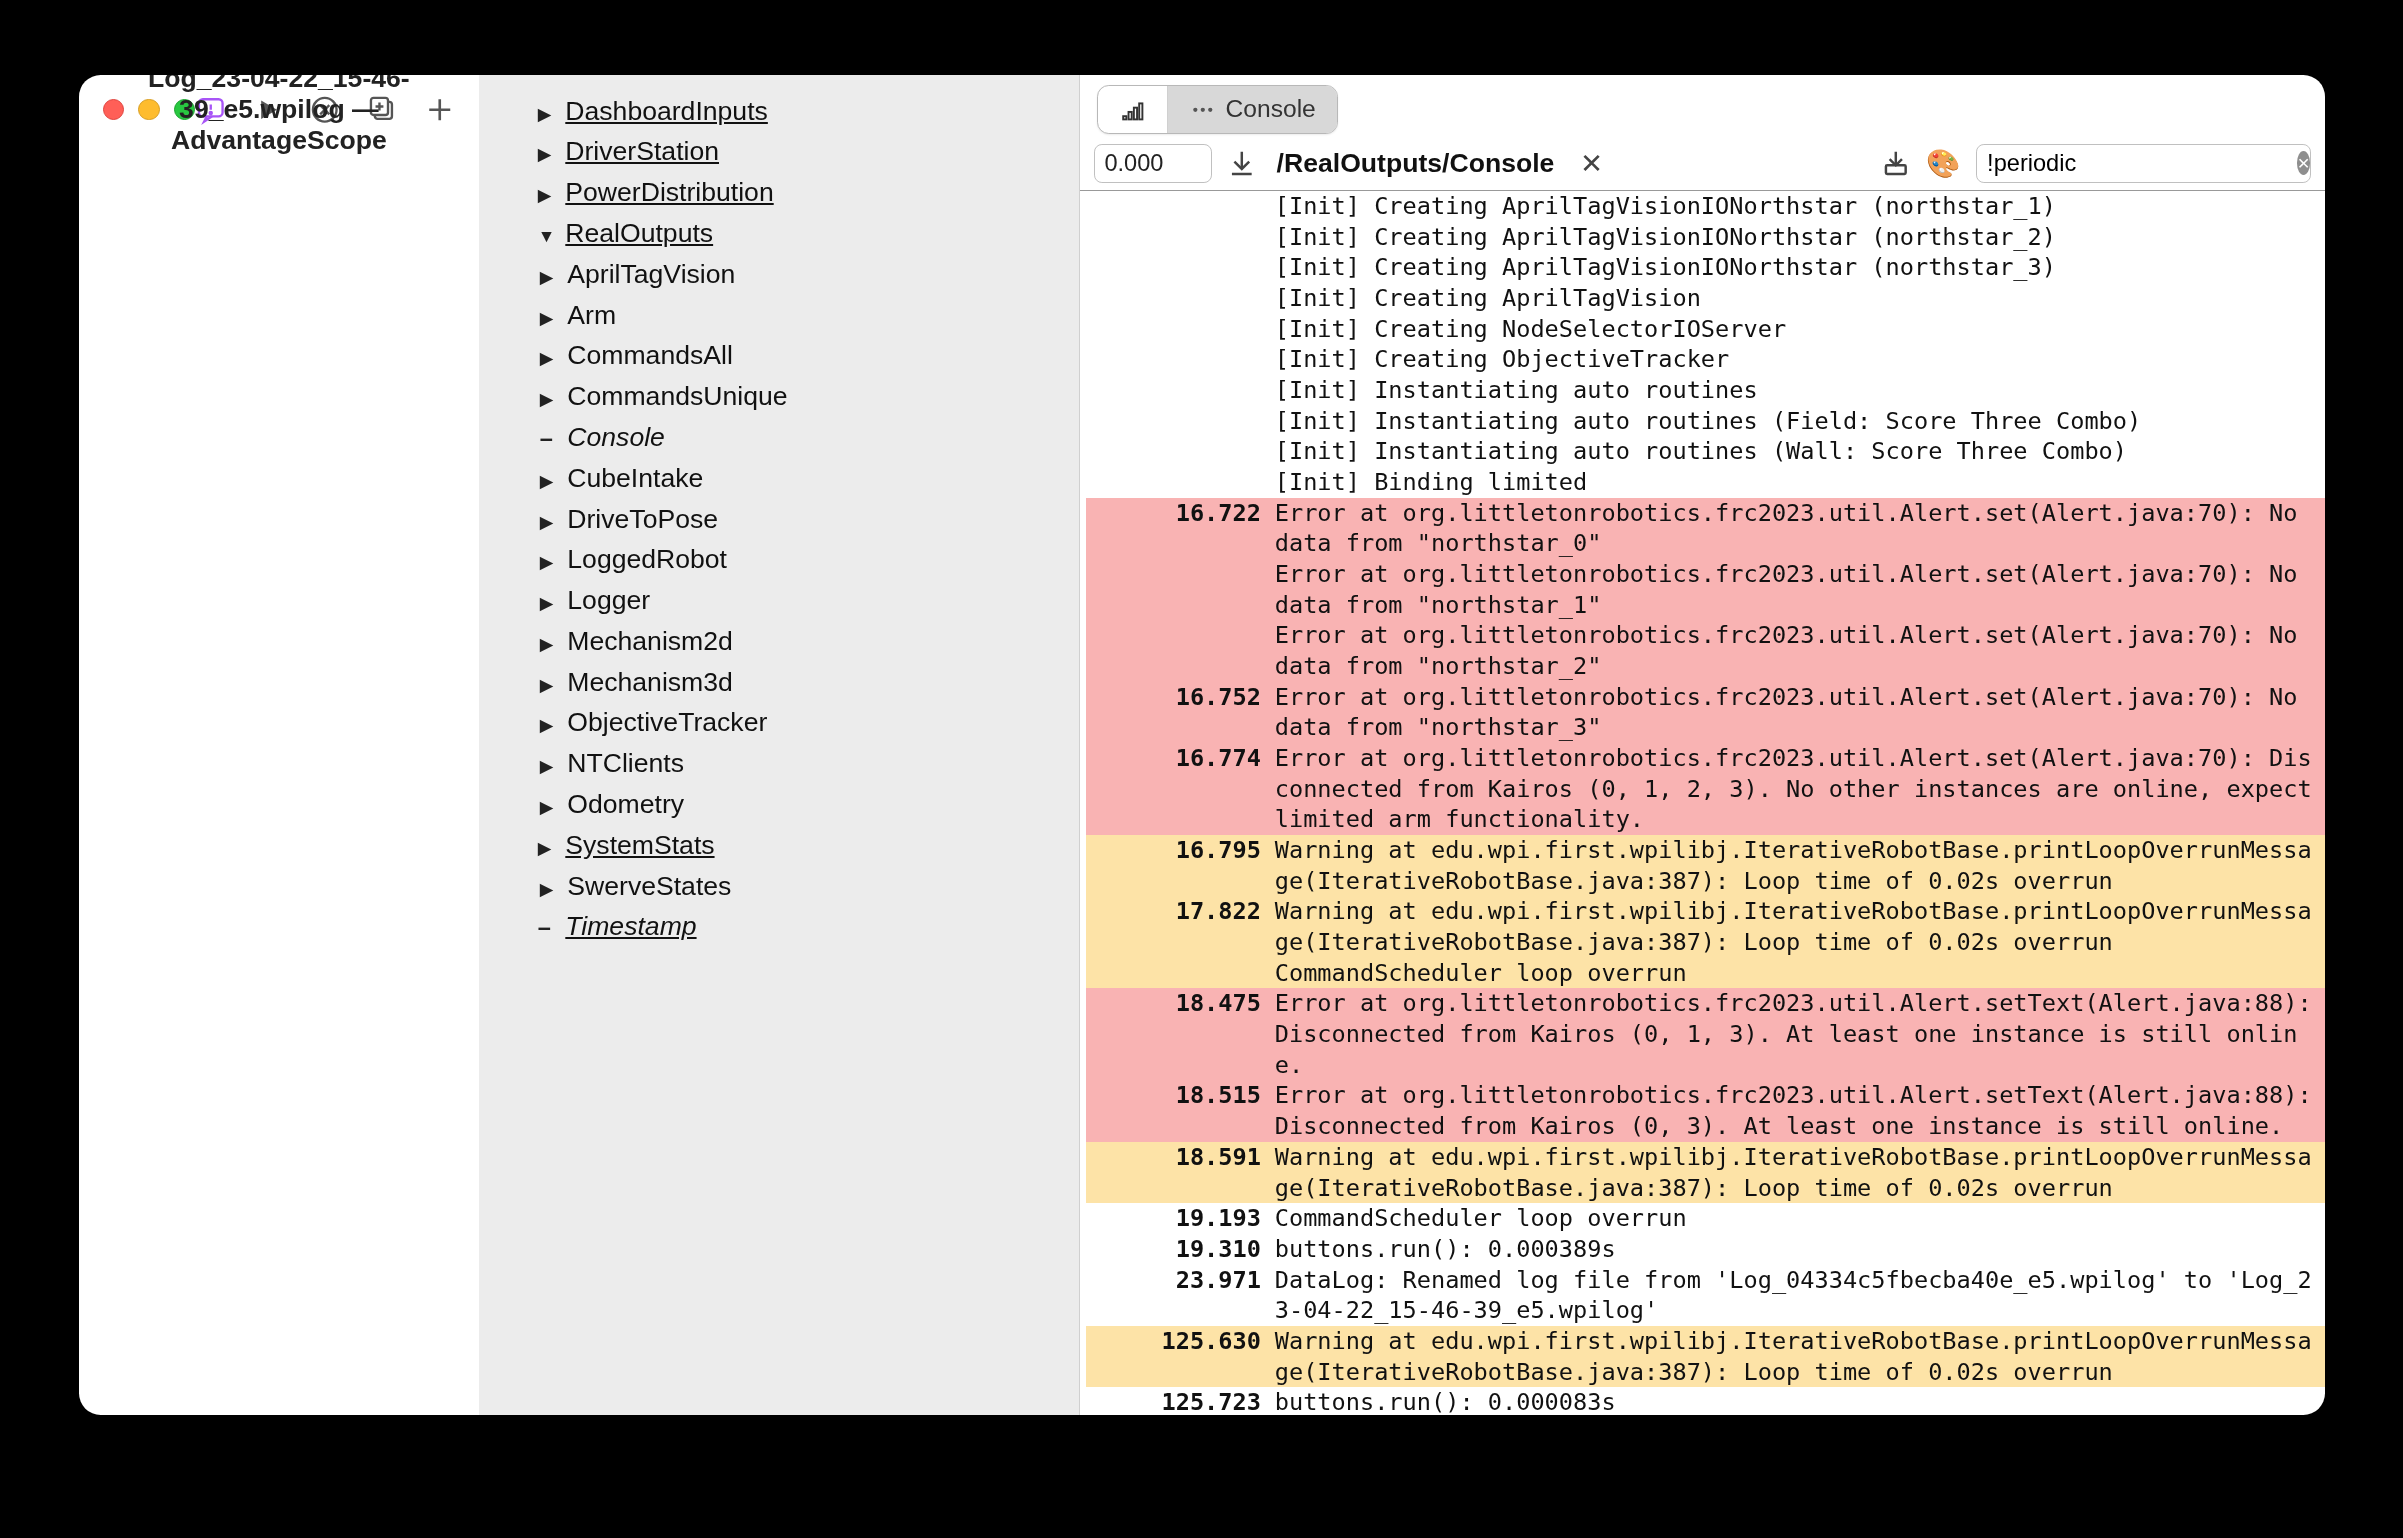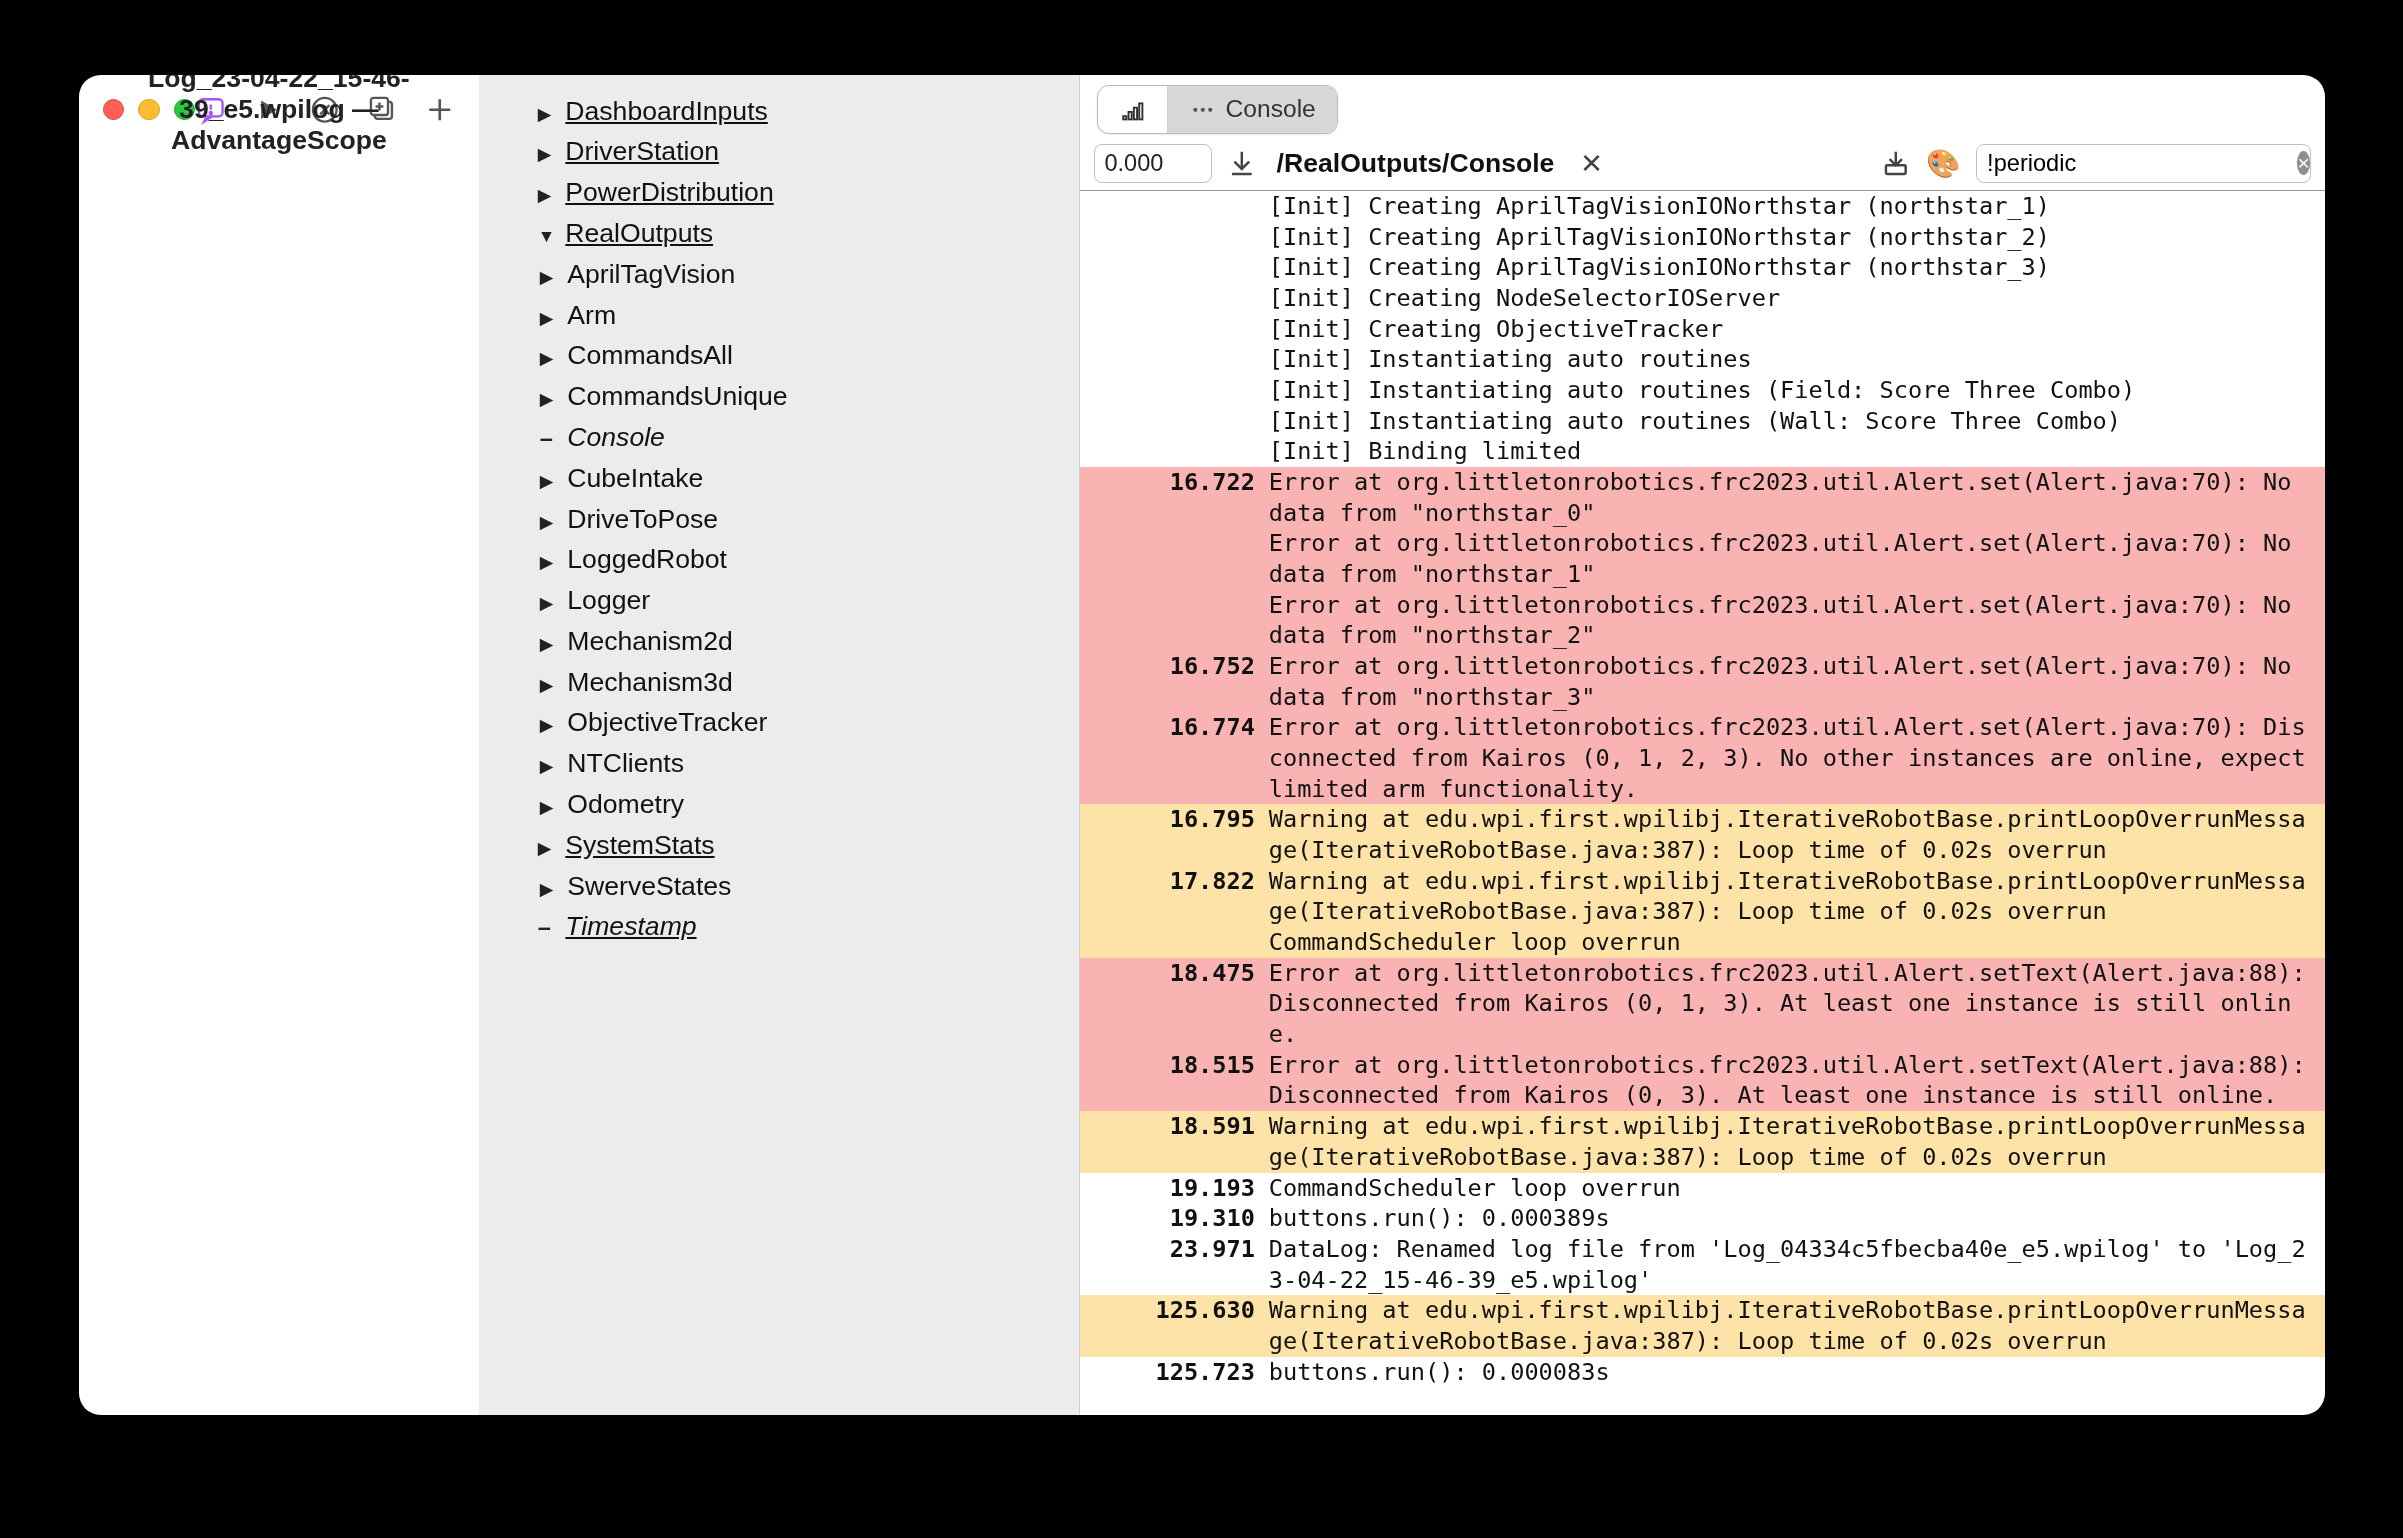--- a/index.html
+++ b/index.html
@@ -69,21 +69,21 @@
     width:335px; height:39px; border:1px solid #c0c0c0; border-radius:7.9px;
     display:flex; align-items:center; padding:0 9.9px; font-size:23.6px; background:#fff;
   }
   .search-box input { border:none; outline:none; flex:1; font-size:23.6px; background:transparent; }
   .clear-btn { width:23.6px; height:23.6px; border-radius:50%; background:#8e8e8e; color:#fff; display:flex; align-items:center; justify-content:center; font-size:15.8px; }
 
   .console {
     flex:1; overflow:hidden; font-family: ui-monospace, "SF Mono", Menlo, Consolas, monospace;
     font-size:23.6px; line-height:1.3; color:#111;
   }
-  .row { display:flex; padding:0; }
+  .row { display:flex; padding:0;margin-left:6px; }
   .row.err { background:#f9b3b3; }
   .row.warn { background:#fde3a7; }
   .ts-col { width:189px; text-align:right; padding-right:13.8px; font-weight:600; }
   .msg-col { flex:1; padding-right:9.9px; white-space:pre-wrap; word-break:break-all; }
 </style>
 </head>
 <body>
 
 <div class="stage" style="transform: scale(1);">
   <div class="window">
@@ -283,20 +283,24 @@
             <div class="row">
               <div class="ts-col"></div>
               <div class="msg-col">[Init] Creating AprilTagVisionIONorthstar (northstar_2)</div>
             </div>
             <div class="row">
               <div class="ts-col"></div>
               <div class="msg-col">[Init] Creating AprilTagVisionIONorthstar (northstar_3)</div>
             </div>
             <div class="row">
               <div class="ts-col"></div>
+              <div class="msg-col">[Init] Creating AprilTagVision</div>
+            </div>
+            <div class="row">
+              <div class="ts-col"></div>
               <div class="msg-col">[Init] Creating NodeSelectorIOServer</div>
             </div>
             <div class="row">
               <div class="ts-col"></div>
               <div class="msg-col">[Init] Creating ObjectiveTracker</div>
             </div>
             <div class="row">
               <div class="ts-col"></div>
               <div class="msg-col">[Init] Instantiating auto routines</div>
             </div>

